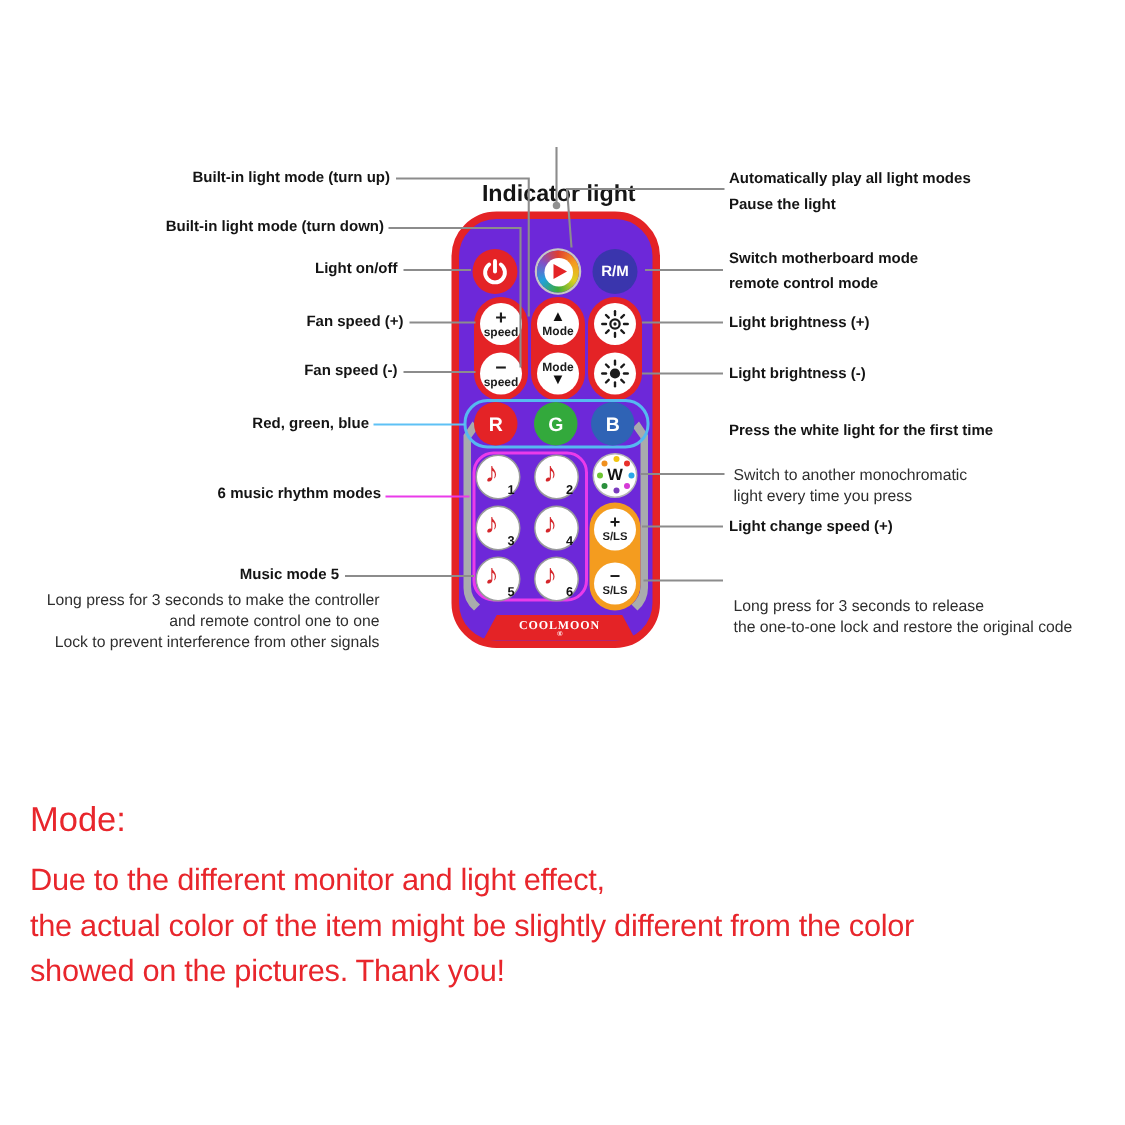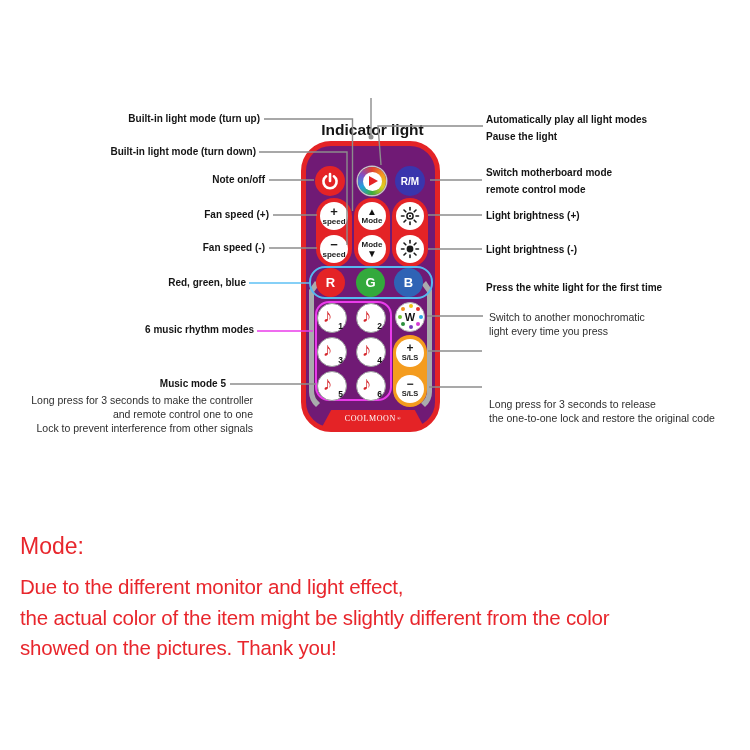--- a/index.html
+++ b/index.html
@@ -8,21 +8,21 @@
   
   .lbl{position:absolute;font-weight:700;font-size:10px;line-height:17px;color:#141414;white-space:nowrap;}
   .lbl.ralign{text-align:right;}
   .sub{position:absolute;font-weight:400;font-size:10.5px;line-height:14px;color:#2e2e2e;white-space:nowrap;}
   .sub.ralign{text-align:right;}
   .toplbl{position:absolute;left:300px;top:73px;width:145px;text-align:center;
           font-weight:700;font-size:15.5px;color:#151515;margin-top:48px;}
   
   .overlay{position:absolute;left:0;top:0;z-index:6;pointer-events:none;}
   
-  .remote{position:absolute;left:301px;top:141px;width:139px;height:291px;background:#701a75;
+  .remote{position:absolute;left:301px;top:141px;width:139px;height:291px;background:#6d28d9;
           border:5px solid #e42326;border-radius:30px;box-sizing:border-box;z-index:2;}
   .remote *{box-sizing:border-box;}
   .gripsvg{position:absolute;left:0;top:0;}
   .circ{position:absolute;border-radius:50%;display:flex;align-items:center;justify-content:center;flex-direction:column;}
   .red-bg{background:#e42326;}
   .capsule{position:absolute;width:36px;height:69px;border-radius:18px;background:#e42326;}
   .cap-circ{position:absolute;width:28px;height:28px;border-radius:50%;background:#fff;
             display:flex;flex-direction:column;align-items:center;justify-content:center;}
   .sym{font-weight:700;font-size:13px;line-height:10px;color:#1c1c1c;}
   .sym-s{font-weight:700;font-size:12px;line-height:9px;color:#1c1c1c;}
@@ -44,37 +44,37 @@
   .note-circ{position:absolute;width:30px;height:30px;border-radius:50%;background:#fff;border:1.5px solid #999a9c;}
   .note-glyph{position:absolute;left:5px;top:1px;font-size:19px;color:#d5262b;font-weight:700;}
   .note-num{position:absolute;right:3px;bottom:2px;font-size:8.5px;font-weight:700;color:#111;line-height:8px;}
   .wbtn{position:absolute;left:89px;top:156px;width:30px;height:30px;border-radius:50%;background:#fff;
         border:1.5px solid #b5b5b5;display:flex;align-items:center;justify-content:center;
         font-weight:700;font-size:11px;color:#111;}
   .dot{position:absolute;width:4px;height:4px;border-radius:50%;}
   .slscap{position:absolute;left:87px;top:189px;width:34px;height:72px;border-radius:17px;background:#f49c1f;}
   .brand{position:absolute;left:16px;top:264px;width:102px;height:17px;background:#e42326;
          clip-path:polygon(9% 0,91% 0,100% 100%,0 100%);display:flex;align-items:center;justify-content:center;
-         color:#fff;font-family:"Liberation Serif",serif;font-weight:400;font-size:8px;letter-spacing:.6px;}
+         color:#fff;font-family:"Liberation Serif",serif;font-weight:700;font-size:8px;letter-spacing:.6px;flex-direction:column;}
   .brand sup{font-size:5px;margin-left:1px;}
   
   .note-title{position:absolute;left:20px;top:533px;font-size:23px;font-weight:400;color:#e8262c;}
   .note-lines{position:absolute;left:20px;top:572px;font-size:20.5px;line-height:30.5px;
               letter-spacing:-0.2px;color:#e8262c;white-space:nowrap;}
 </style>
 </head>
 <body>
 
 <div class="canvas">
 
   <div class="toplbl">Indicator light</div>
 
   <div class="lbl ralign" style="right:490px;top:110px">Built-in light mode (turn up)</div>
   <div class="lbl ralign" style="right:494px;top:143px">Built-in light mode (turn down)</div>
-  <div class="lbl ralign" style="right:485px;top:171px">Note on/off</div>
+  <div class="lbl ralign" style="right:485px;top:171px">Light on/off</div>
   <div class="lbl ralign" style="right:481px;top:206px">Fan speed (+)</div>
   <div class="lbl ralign" style="right:485px;top:239px">Fan speed (-)</div>
   <div class="lbl ralign" style="right:504px;top:274px">Red, green, blue</div>
   <div class="lbl ralign" style="right:496px;top:321px">6 music rhythm modes</div>
   <div class="lbl ralign" style="right:524px;top:375px">Music mode 5</div>
   <div class="sub ralign" style="right:497px;top:393px">
     <div>Long press for 3 seconds to make the controller</div>
     <div>and remote control one to one</div>
     <div>Lock to prevent interference from other signals</div>
   </div>
@@ -87,20 +87,21 @@
     <div>Switch motherboard mode</div>
     <div>remote control mode</div>
   </div>
   <div class="lbl" style="left:486px;top:207px">Light brightness (+)</div>
   <div class="lbl" style="left:486px;top:241px">Light brightness (-)</div>
   <div class="lbl" style="left:486px;top:279px">Press the white light for the first time</div>
   <div class="sub" style="left:489px;top:310px">
     <div>Switch to another monochromatic</div>
     <div>light every time you press</div>
   </div>
+  <div class="lbl" style="left:486px;top:343px">Light change speed (+)</div>
   <div class="sub" style="left:489px;top:397px">
     <div>Long press for 3 seconds to release</div>
     <div>the one-to-one lock and restore the original code</div>
   </div>
 
   <div class="remote">
 
     <svg class="gripsvg" width="129" height="281">
       <path d="M9 135 L3 144 V246 Q3 255 10 261 L14 257 Q8 252 8 245 V146 L13 139 Z" fill="#a9abad"></path>
       <path d="M120 135 L126 144 V246 Q126 255 119 261 L115 257 Q121 252 121 245 V146 L116 139 Z" fill="#a9abad"></path>

